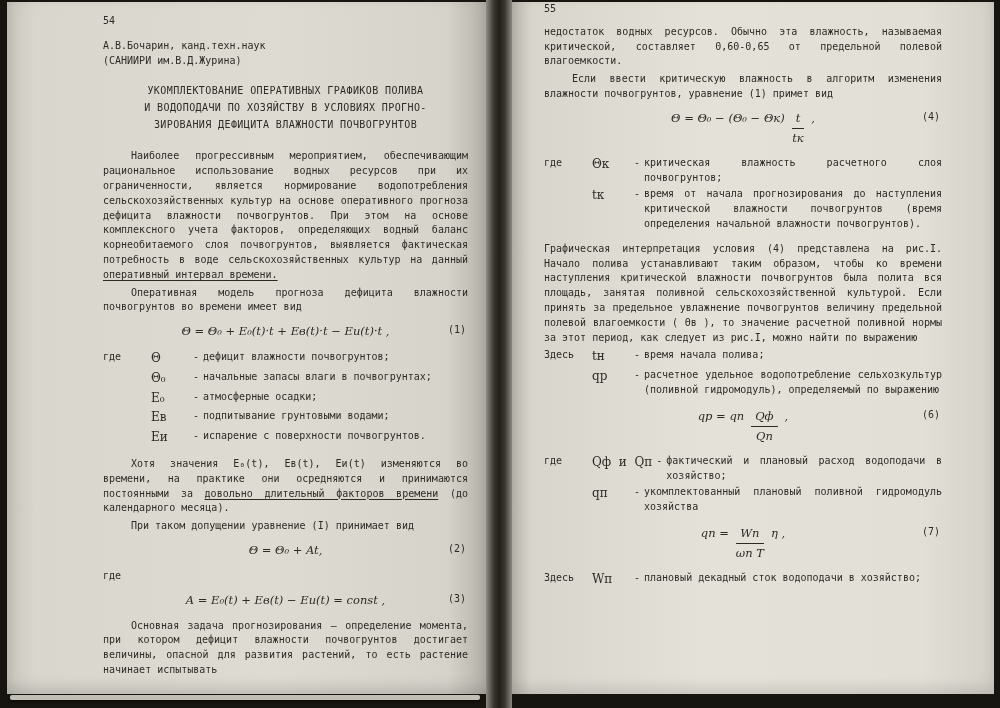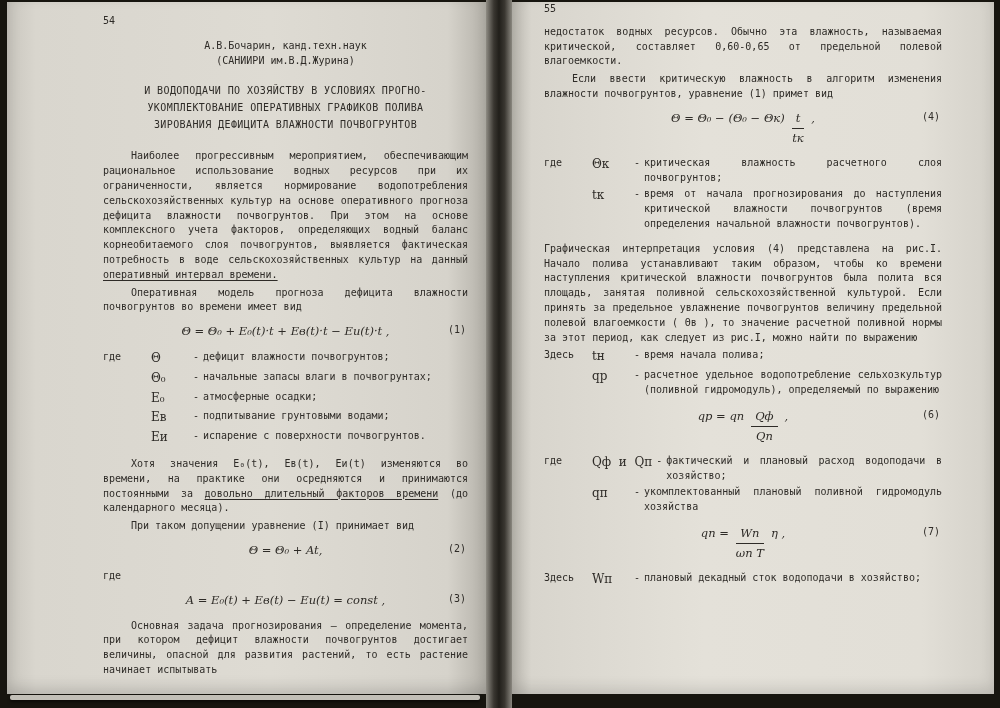--- a/index.html
+++ b/index.html
@@ -10,21 +10,21 @@
   .page{position:absolute;top:2px;bottom:14px;box-sizing:border-box;font-size:10px;line-height:1.48;}
   .page-left{left:7px;width:479px;padding:12px 18px 0 96px;
     background:linear-gradient(90deg,#c9c6be 0%,#d9d6ce 6%,#dedbd3 55%,#d6d3cb 92%,#b5b2aa 100%);
     box-shadow:inset 0 -6px 14px rgba(0,0,0,.15);}
   .page-right{left:512px;width:482px;padding:0 52px 0 32px;
     background:linear-gradient(90deg,#b9b6ae 0%,#d8d5cd 4%,#e4e1d9 40%,#e2dfd7 85%,#d4d1c9 100%);
     box-shadow:inset 0 -6px 14px rgba(0,0,0,.12);}
   .page-edge{position:absolute;left:10px;bottom:8px;width:470px;height:5px;background:#c2bfb7;
     border-radius:2px;box-shadow:0 2px 3px rgba(0,0,0,.5);}
   .pageno{text-align:left;font-size:10px;margin-bottom:8px;}
-  .author{text-align:center;margin:10px 0 12px;}
+  .author{margin:10px 0 12px;}
   .title{text-align:center;letter-spacing:.4px;line-height:1.7;margin:14px 0 16px;}
   p.para{margin:0 0 3px;text-align:justify;}
   p.indent{text-indent:28px;}
   .u{text-decoration:underline;text-underline-offset:2px;}
   .eq{position:relative;display:flex;justify-content:center;align-items:flex-start;
       margin:8px 0 9px;min-height:18px;
       font-family:"DejaVu Serif","Liberation Serif",serif;font-style:italic;font-size:11.5px;}
   .eq-num{position:absolute;right:2px;font-family:"DejaVu Sans Mono",monospace;
       font-style:normal;font-size:10px;}
   .eq-pre,.eq-post{margin:0 3px;}
@@ -49,22 +49,22 @@
 
   <div class="page page-left">
     <div class="pageno">54</div>
 
     <div class="author">
       <div>А.В.Бочарин, канд.техн.наук</div>
       <div>(САНИИРИ им.В.Д.Журина)</div>
     </div>
 
     <div class="title">
+      <div>УКОМПЛЕКТОВАНИЕ ОПЕРАТИВНЫХ ГРАФИКОВ ПОЛИВА</div>
       <div>И ВОДОПОДАЧИ ПО ХОЗЯЙСТВУ В УСЛОВИЯХ ПРОГНО-</div>
-      <div>УКОМПЛЕКТОВАНИЕ ОПЕРАТИВНЫХ ГРАФИКОВ ПОЛИВА</div>
       <div>ЗИРОВАНИЯ ДЕФИЦИТА ВЛАЖНОСТИ ПОЧВОГРУНТОВ</div>
     </div>
 
     <p class="para indent"><span>Наиболее прогрессивным мероприятием, обеспечивающим рациональное использование водных ресурсов при их ограниченности, является нормирование водопотребления сельскохозяйственных культур на основе оперативного прогноза дефицита влажности почвогрунтов. При этом на основе комплексного учета факторов, определяющих водный баланс корнеобитаемого слоя почвогрунтов, выявляется фактическая потребность в воде сельскохозяйственных культур на данный </span><span class="u">оперативный интервал времени.</span></p>
 
     <p class="para indent">Оперативная модель прогноза дефицита влажности почвогрунтов во времени имеет вид</p>
 
     <div class="eq">
       <span class="eq-pre">Θ = Θ₀ + E₀(t)·t + Eв(t)·t − Eи(t)·t ,</span>
       <span class="eq-num">(1)</span>

